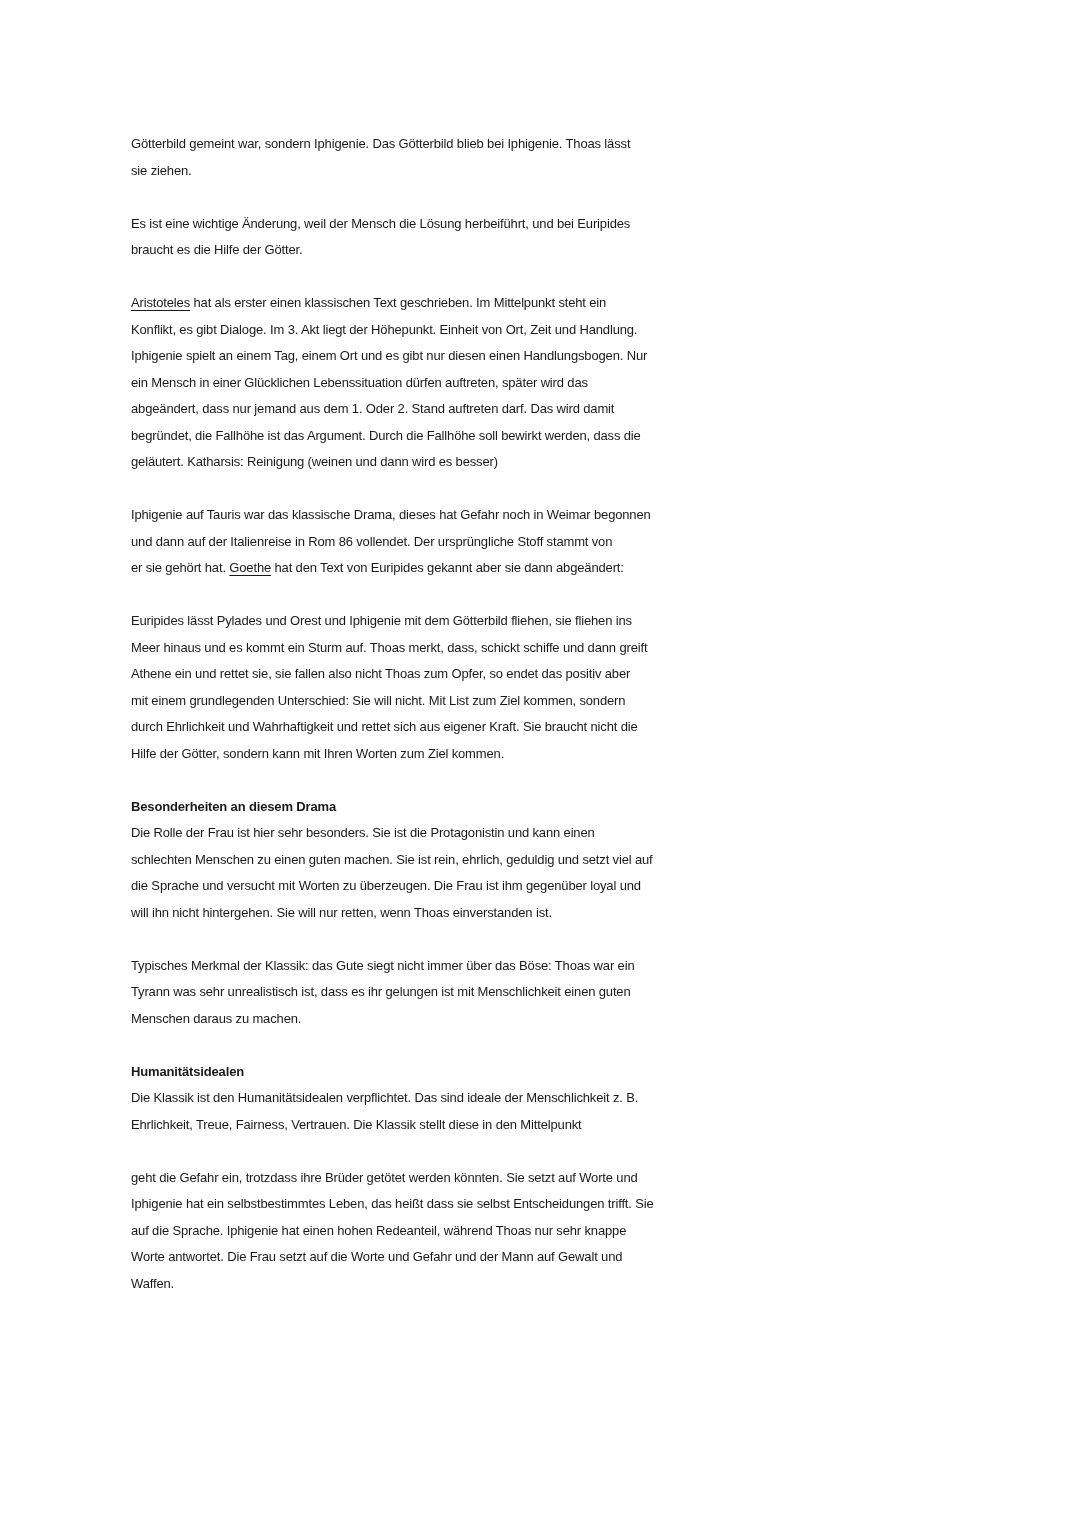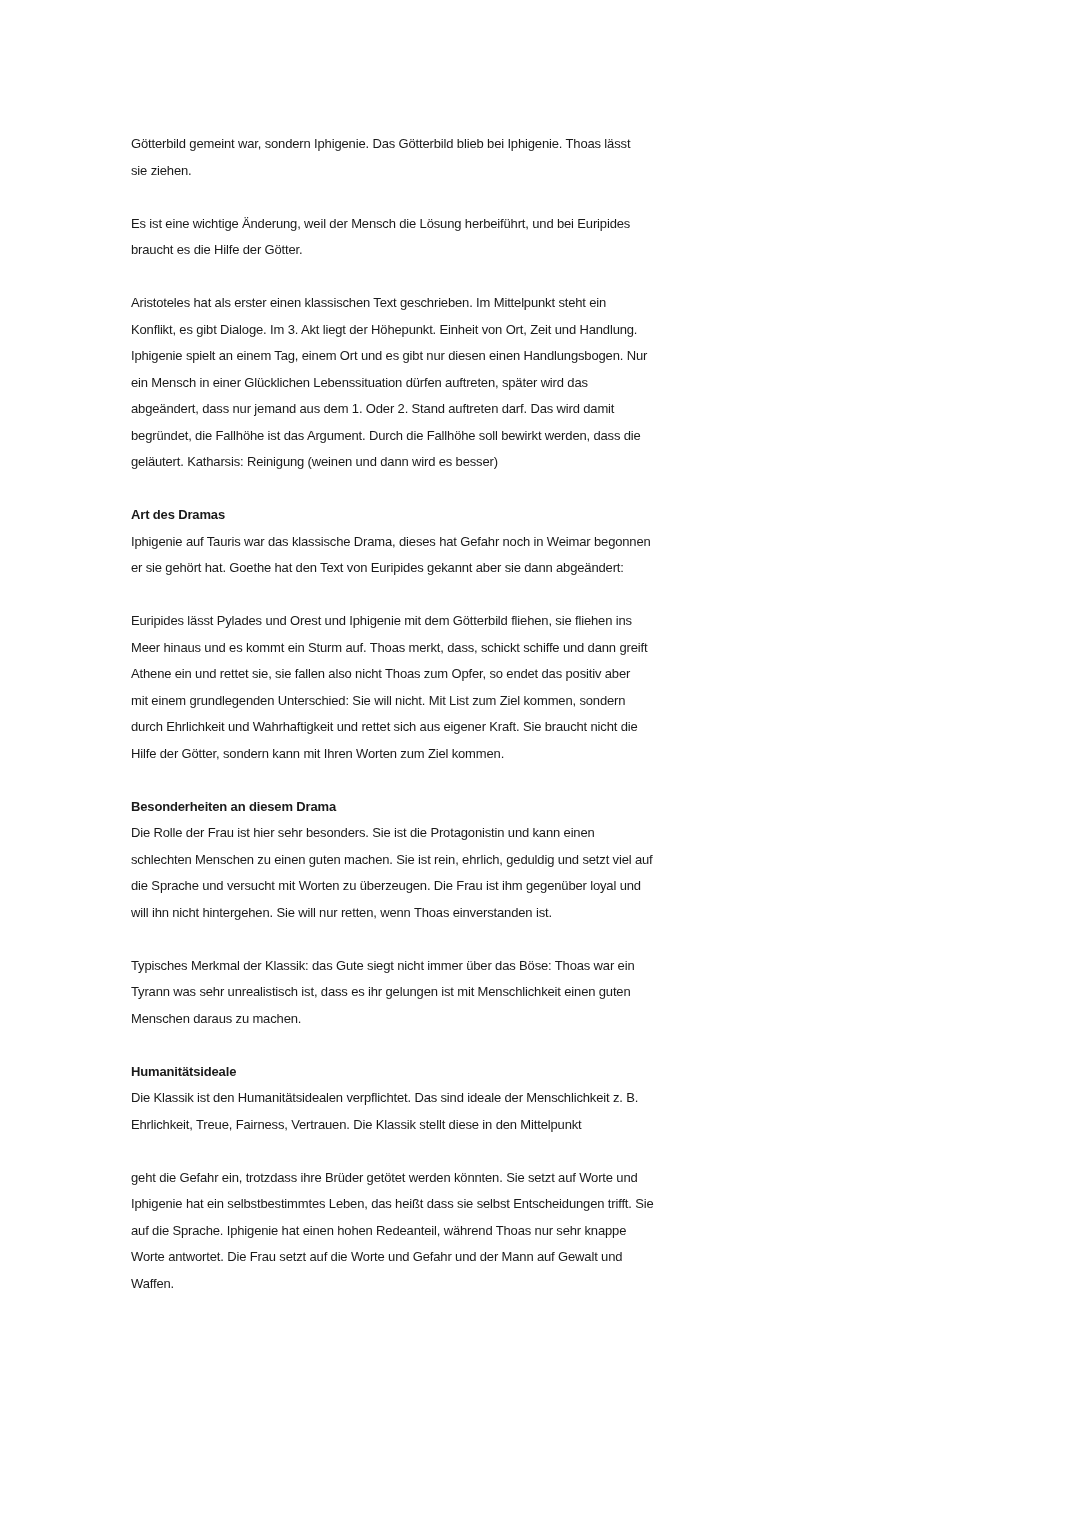--- a/index.html
+++ b/index.html
@@ -29,20 +29,21 @@
       font-size: 13px;
       line-height: 26.5px;
       height: 26.5px;
       white-space: nowrap;
       letter-spacing: -0.15px;
     }
     .heading {
       font-weight: bold;
     }
     .u {
+      text-decoration: underline;
       text-underline-offset: 3px;
     }
   </style>
 </head>
 <body>
 
 <div class="page">
 
   <div class="block">
     <span class="line">Götterbild gemeint war, sondern Iphigenie. Das Götterbild blieb bei Iphigenie. Thoas lässt</span>
@@ -58,22 +59,22 @@
     <span class="line"><span class="u">Aristoteles</span><span> hat als erster einen klassischen Text geschrieben. Im Mittelpunkt steht ein</span></span>
     <span class="line">Konflikt, es gibt Dialoge. Im 3. Akt liegt der Höhepunkt. Einheit von Ort, Zeit und Handlung.</span>
     <span class="line">Iphigenie spielt an einem Tag, einem Ort und es gibt nur diesen einen Handlungsbogen. Nur</span>
     <span class="line">ein Mensch in einer Glücklichen Lebenssituation dürfen auftreten, später wird das</span>
     <span class="line">abgeändert, dass nur jemand aus dem 1. Oder 2. Stand auftreten darf. Das wird damit</span>
     <span class="line">begründet, die Fallhöhe ist das Argument. Durch die Fallhöhe soll bewirkt werden, dass die</span>
     <span class="line">geläutert. Katharsis: Reinigung (weinen und dann wird es besser)</span>
   </div>
 
   <div class="block">
-    <span class="line heading">Art des Dramas</span>
     <span class="line">Iphigenie auf Tauris war das klassische Drama, dieses hat Gefahr noch in Weimar begonnen</span>
+    <span class="line">und dann auf der Italienreise in Rom 86 vollendet. Der ursprüngliche Stoff stammt von</span>
     <span class="line"><span>er sie gehört hat. </span><span class="u">Goethe</span><span> hat den Text von Euripides gekannt aber sie dann abgeändert:</span></span>
   </div>
 
   <div class="block">
     <span class="line">Euripides lässt Pylades und Orest und Iphigenie mit dem Götterbild fliehen, sie fliehen ins</span>
     <span class="line">Meer hinaus und es kommt ein Sturm auf. Thoas merkt, dass, schickt schiffe und dann greift</span>
     <span class="line">Athene ein und rettet sie, sie fallen also nicht Thoas zum Opfer, so endet das positiv aber</span>
     <span class="line">mit einem grundlegenden Unterschied: Sie will nicht. Mit List zum Ziel kommen, sondern</span>
     <span class="line">durch Ehrlichkeit und Wahrhaftigkeit und rettet sich aus eigener Kraft. Sie braucht nicht die</span>
     <span class="line">Hilfe der Götter, sondern kann mit Ihren Worten zum Ziel kommen.</span>
@@ -87,21 +88,21 @@
     <span class="line">will ihn nicht hintergehen. Sie will nur retten, wenn Thoas einverstanden ist.</span>
   </div>
 
   <div class="block">
     <span class="line">Typisches Merkmal der Klassik: das Gute siegt nicht immer über das Böse: Thoas war ein</span>
     <span class="line">Tyrann was sehr unrealistisch ist, dass es ihr gelungen ist mit Menschlichkeit einen guten</span>
     <span class="line">Menschen daraus zu machen.</span>
   </div>
 
   <div class="block">
-    <span class="line heading">Humanitätsideale</span>
+    <span class="line heading">Humanitätsidealen</span>
     <span class="line">Die Klassik ist den Humanitätsidealen verpflichtet. Das sind ideale der Menschlichkeit z. B.</span>
     <span class="line">Ehrlichkeit, Treue, Fairness, Vertrauen. Die Klassik stellt diese in den Mittelpunkt</span>
   </div>
 
   <div class="block">
     <span class="line">geht die Gefahr ein, trotzdass ihre Brüder getötet werden könnten. Sie setzt auf Worte und</span>
     <span class="line">Iphigenie hat ein selbstbestimmtes Leben, das heißt dass sie selbst Entscheidungen trifft. Sie</span>
     <span class="line">auf die Sprache. Iphigenie hat einen hohen Redeanteil, während Thoas nur sehr knappe</span>
     <span class="line">Worte antwortet. Die Frau setzt auf die Worte und Gefahr und der Mann auf Gewalt und</span>
     <span class="line">Waffen.</span>

